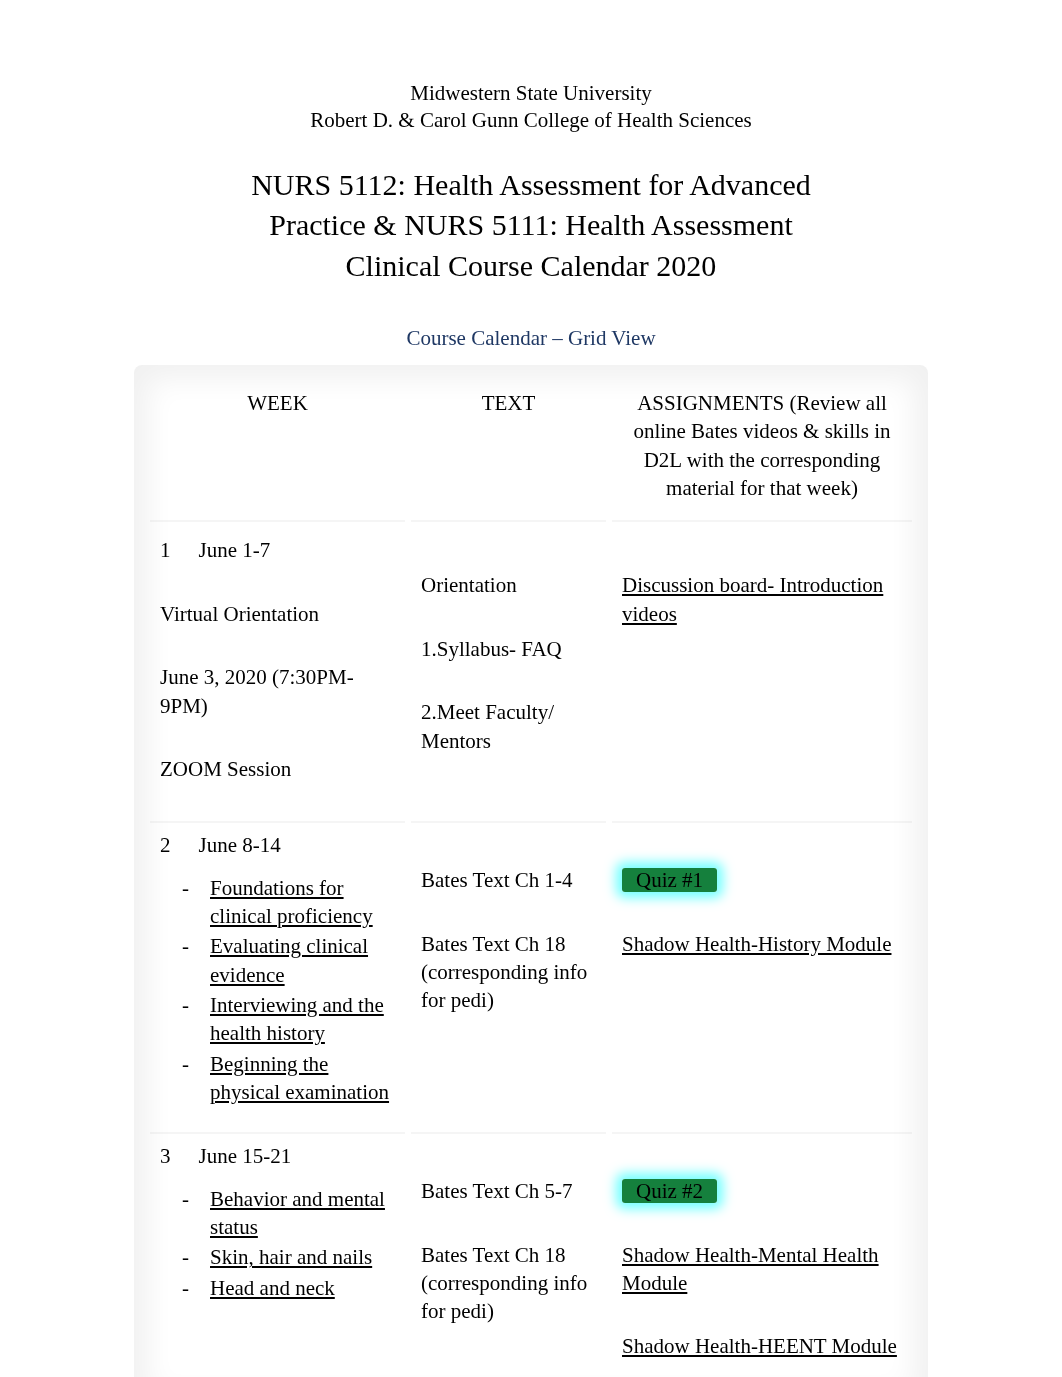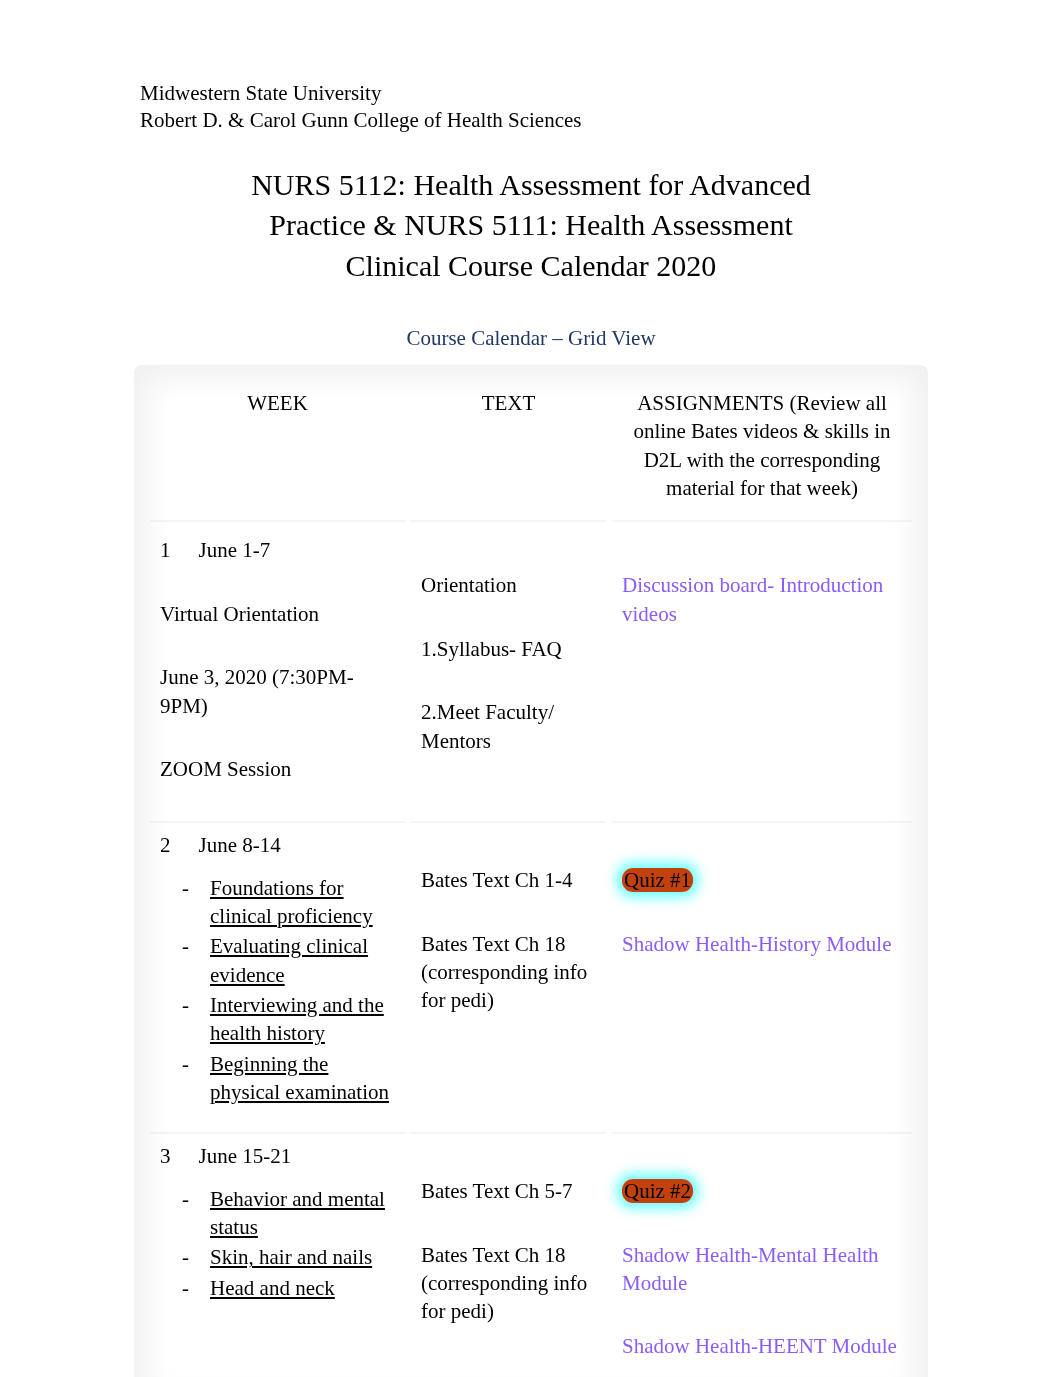--- a/index.html
+++ b/index.html
@@ -7,20 +7,21 @@
     font-family: "Times New Roman", Times, serif;
     background: #ffffff;
     width: 1062px;
     padding: 80px 140px 60px 140px;
     color: #000;
   }
   .header-block {
     font-size: 21px;
     line-height: 1.3;
     margin-bottom: 30px;
+    text-align: center;
   }
   .course-title {
     font-size: 30px;
     text-align: center;
     line-height: 1.35;
     margin: 12px auto 40px auto;
     max-width: 600px;
   }
   .grid-label {
     text-align: center;
@@ -63,26 +64,26 @@
   ul.topics li {
     position: relative;
     margin-bottom: 2px;
   }
   ul.topics li::before {
     content: "-";
     position: absolute;
     left: -28px;
   }
   .sub-block { margin-bottom: 14px; margin-top: 35px; }
-  .link-blue { color: #8b5cf6; }
+  .link-blue { color: #000000; text-decoration: underline; }
   .hl {
-    background: #c2410c;
+    background: #15803d;
     box-shadow: 0 0 12px 6px rgba(0,255,255,0.55);
-    border-radius: 11px;
-    padding: 0 2px;
+    border-radius: 3px;
+    padding: 0 14px;
   }
   
   .table-wrap {
     position: relative;
     padding: 4px;
   }
   .table-wrap::before {
     content: "";
     position: absolute;
     inset: -6px;

